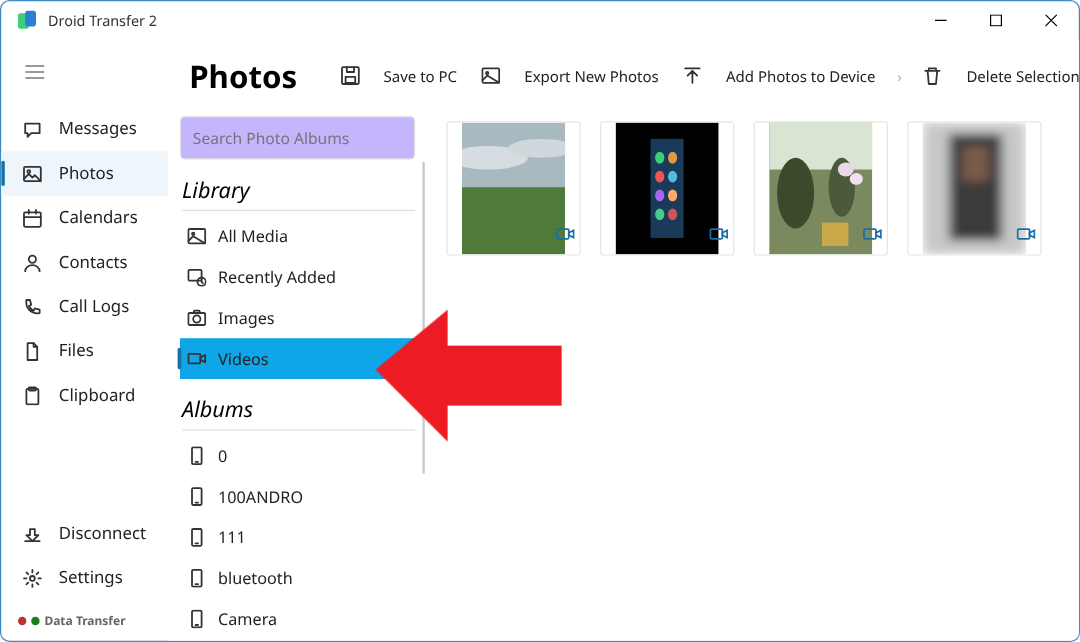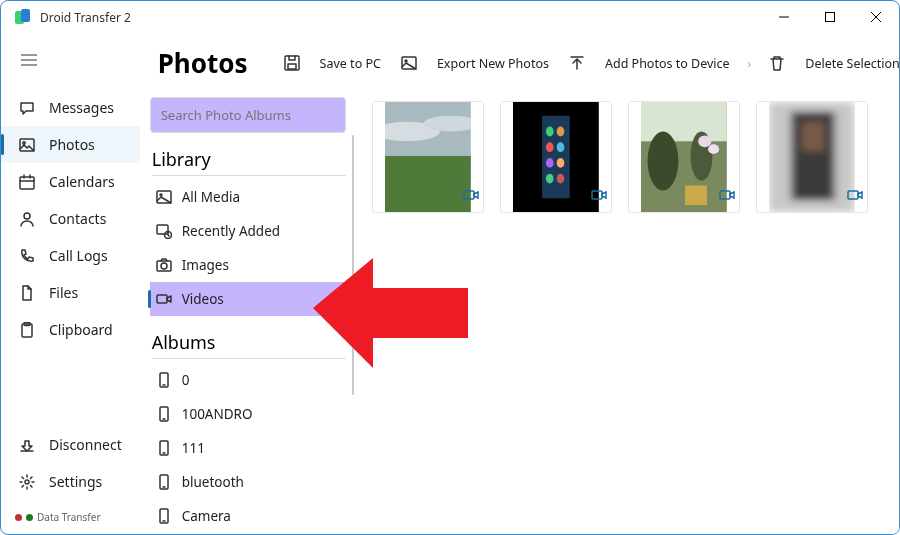--- a/index.html
+++ b/index.html
@@ -16,40 +16,40 @@
 
   .sidebar { width: 160px; display: flex; flex-direction: column; padding-top: 8px; }
   .hamburger { padding: 8px 20px; }
   .hamburger svg { width: 16px; height: 12px; stroke: #333; }
   .nav-list { margin-top: 10px; }
   .nav-item { display: flex; align-items: center; padding: 9px 18px; font-size: 14px; color: #222; position: relative; cursor: pointer; }
   .nav-item.active { background: #eef6fb; }
   .nav-item.active::before { content:""; position:absolute; left:0; top:8px; bottom:8px; width:3px; background:#1a6fa5; border-radius:2px; }
   .nav-item .ic { width: 16px; height: 16px; margin-right: 14px; flex-shrink: 0; display:flex; align-items:center; justify-content:center; }
   .sidebar-spacer { flex: 1; }
-  .status { display:flex; align-items:center; gap:4px; padding:10px 14px; font-size:10px; color:#666; }
+  .status { display:flex; align-items:center; gap:4px; padding:10px 14px; font-size:10px; color:#666;font-weight:bold; }
   .dot { width:7px; height:7px; border-radius:50%; }
   .dot.red { background:#b33; }
   .dot.green { background:#1a7f1a; }
 
   .main { flex:1; display:flex; flex-direction:column; background:#fff; }
   .toolbar { display:flex; align-items:center; padding: 12px 18px 10px 18px; gap: 12px; }
   .page-title { font-size: 26px; font-weight: 700; margin-right: 20px; }
   .tb-btn { display:flex; align-items:center; gap:20px; font-size:12.5px; color:#222; padding:4px 4px; cursor:pointer; white-space:nowrap; }
   .tb-btn .ic { width:16px; height:16px; display:flex; align-items:center; justify-content:center; }
   .tb-sep { color:#aaa; font-size:12px; padding:0 2px; }
 
   .content { flex:1; display:flex; overflow:hidden; }
 
   .subpanel { width: 216px; padding: 6px 10px 10px 10px; overflow-y:auto; position:relative; }
   .search { width:100%; border:1px solid #ddd; border-radius:4px; padding:8px 10px; font-size:13px; color:#666; background:#c4b5fd; }
-  .group-title { font-size:18px; margin: 14px 0 4px 2px; border-bottom:1px solid #ddd; padding-bottom:4px; }
+  .group-title { font-size:18px; margin: 14px 0 4px 2px; border-bottom:1px solid #ddd; padding-bottom:4px;font-style:italic; }
   .sub-item { display:flex; align-items:center; padding:8px 6px; font-size:13.5px; color:#222; position:relative; cursor:pointer; }
   .sub-item .ic { width:16px; height:16px; margin-right:10px; display:flex; align-items:center; justify-content:center; }
-  .sub-item.active { background:#c4b5fd; }
+  .sub-item.active { background:#0ea5e9; }
   .sub-item.active::before { content:""; position:absolute; left:-2px; top:8px; bottom:8px; width:3px; background:#1a6fa5; border-radius:2px; }
   .scroll-indicator { position:absolute; right:2px; top:44px; width:2px; height:260px; background:#c9c9c9; border-radius:2px; }
 
   .grid { flex:1; padding:10px 16px; display:flex; gap:16px; align-items:flex-start; }
   .thumb { width:112px; height:112px; border:1px solid #e6e6e6; border-radius:3px; position:relative; background:#fff; display:flex; align-items:center; justify-content:center; overflow:hidden; }
   .thumb .vid-badge { position:absolute; right:4px; bottom:4px; color:#1a6fa5; }
   .thumb .vid-badge svg { width:16px; height:16px; }
   .art { width:78%; height:100%; }
 
   .big-arrow { position:absolute; left:312px; top:252px; pointer-events:none; }

